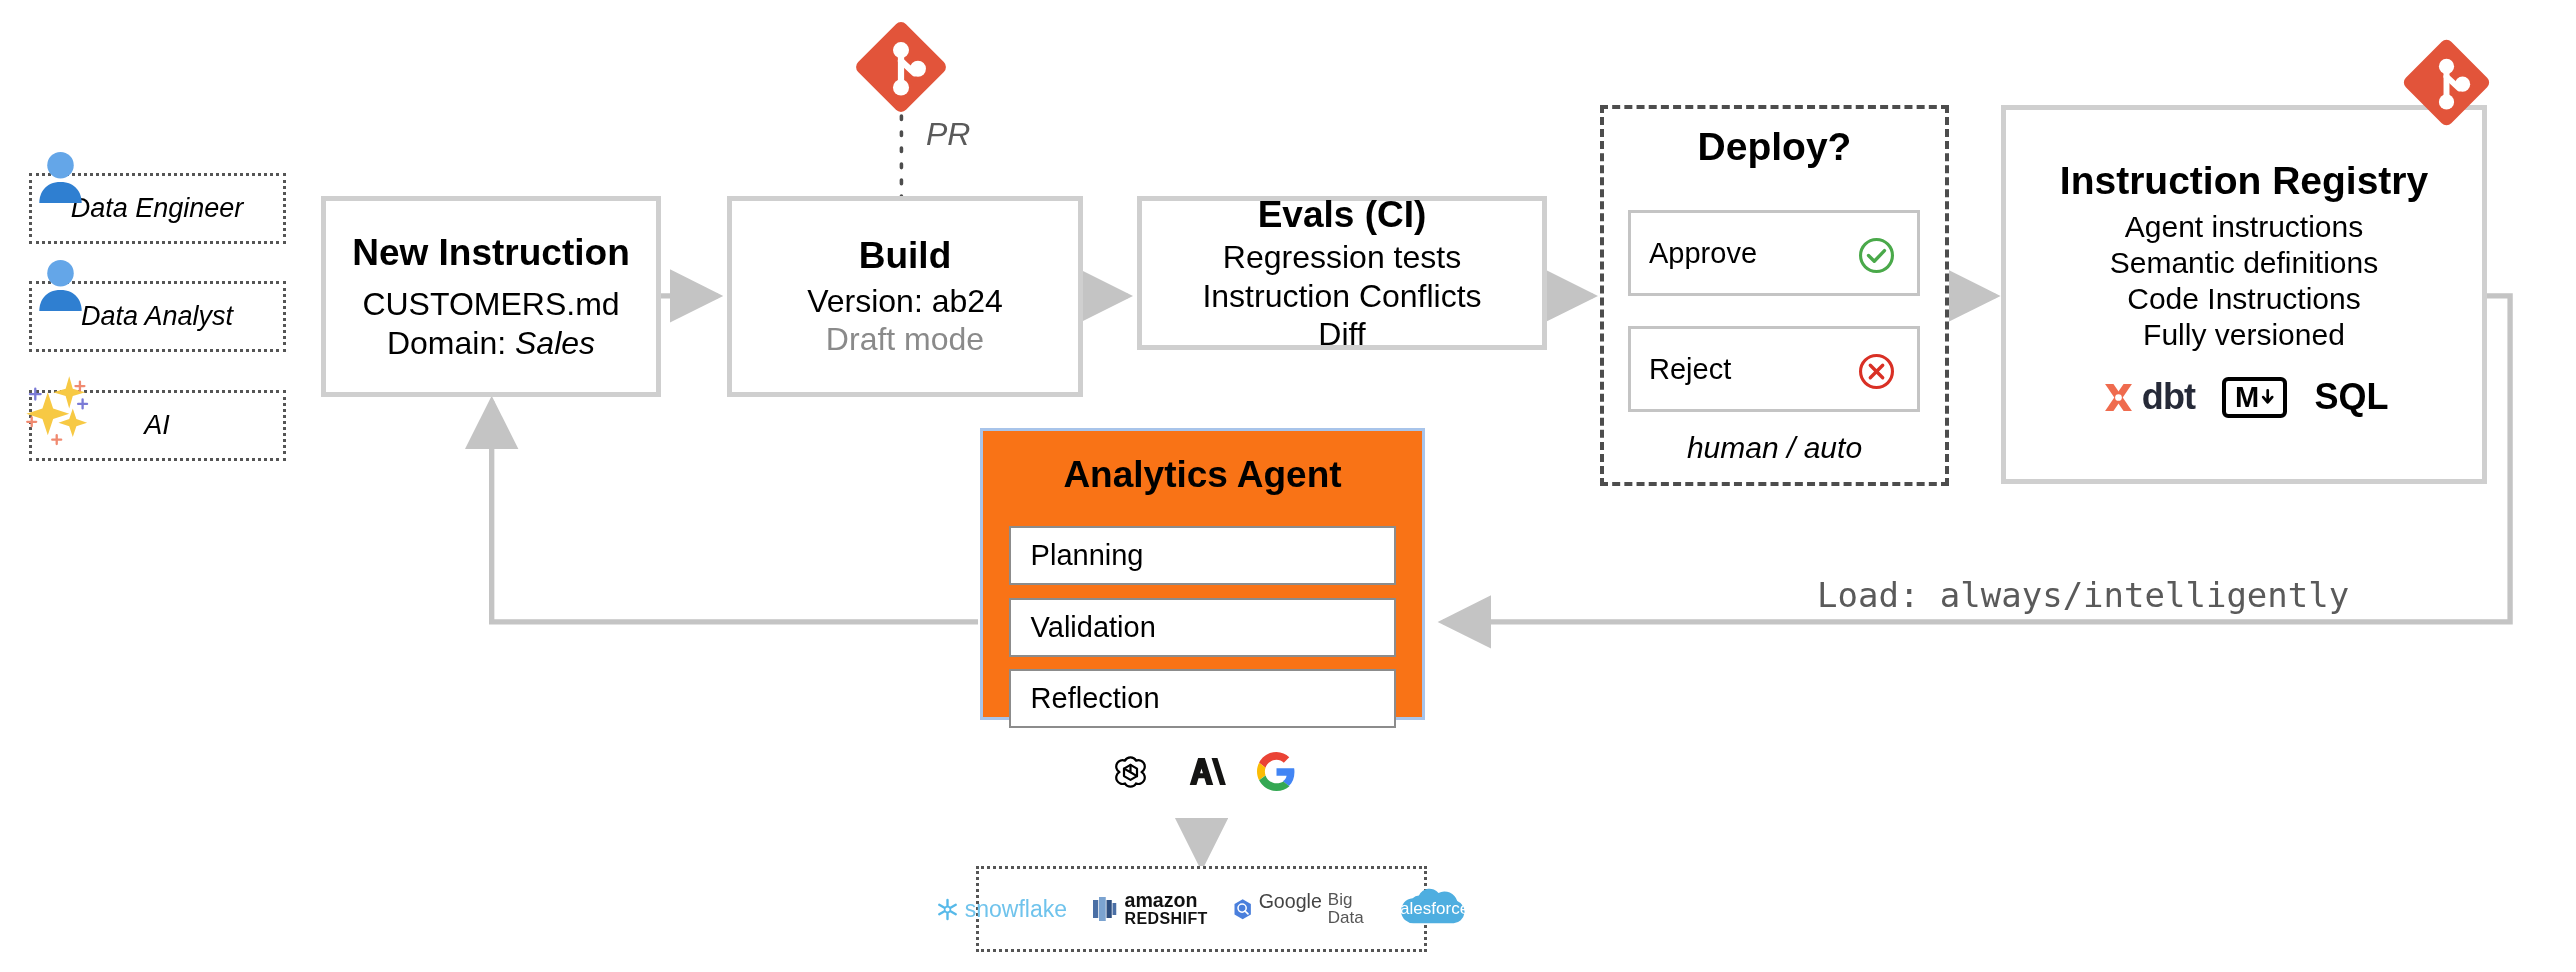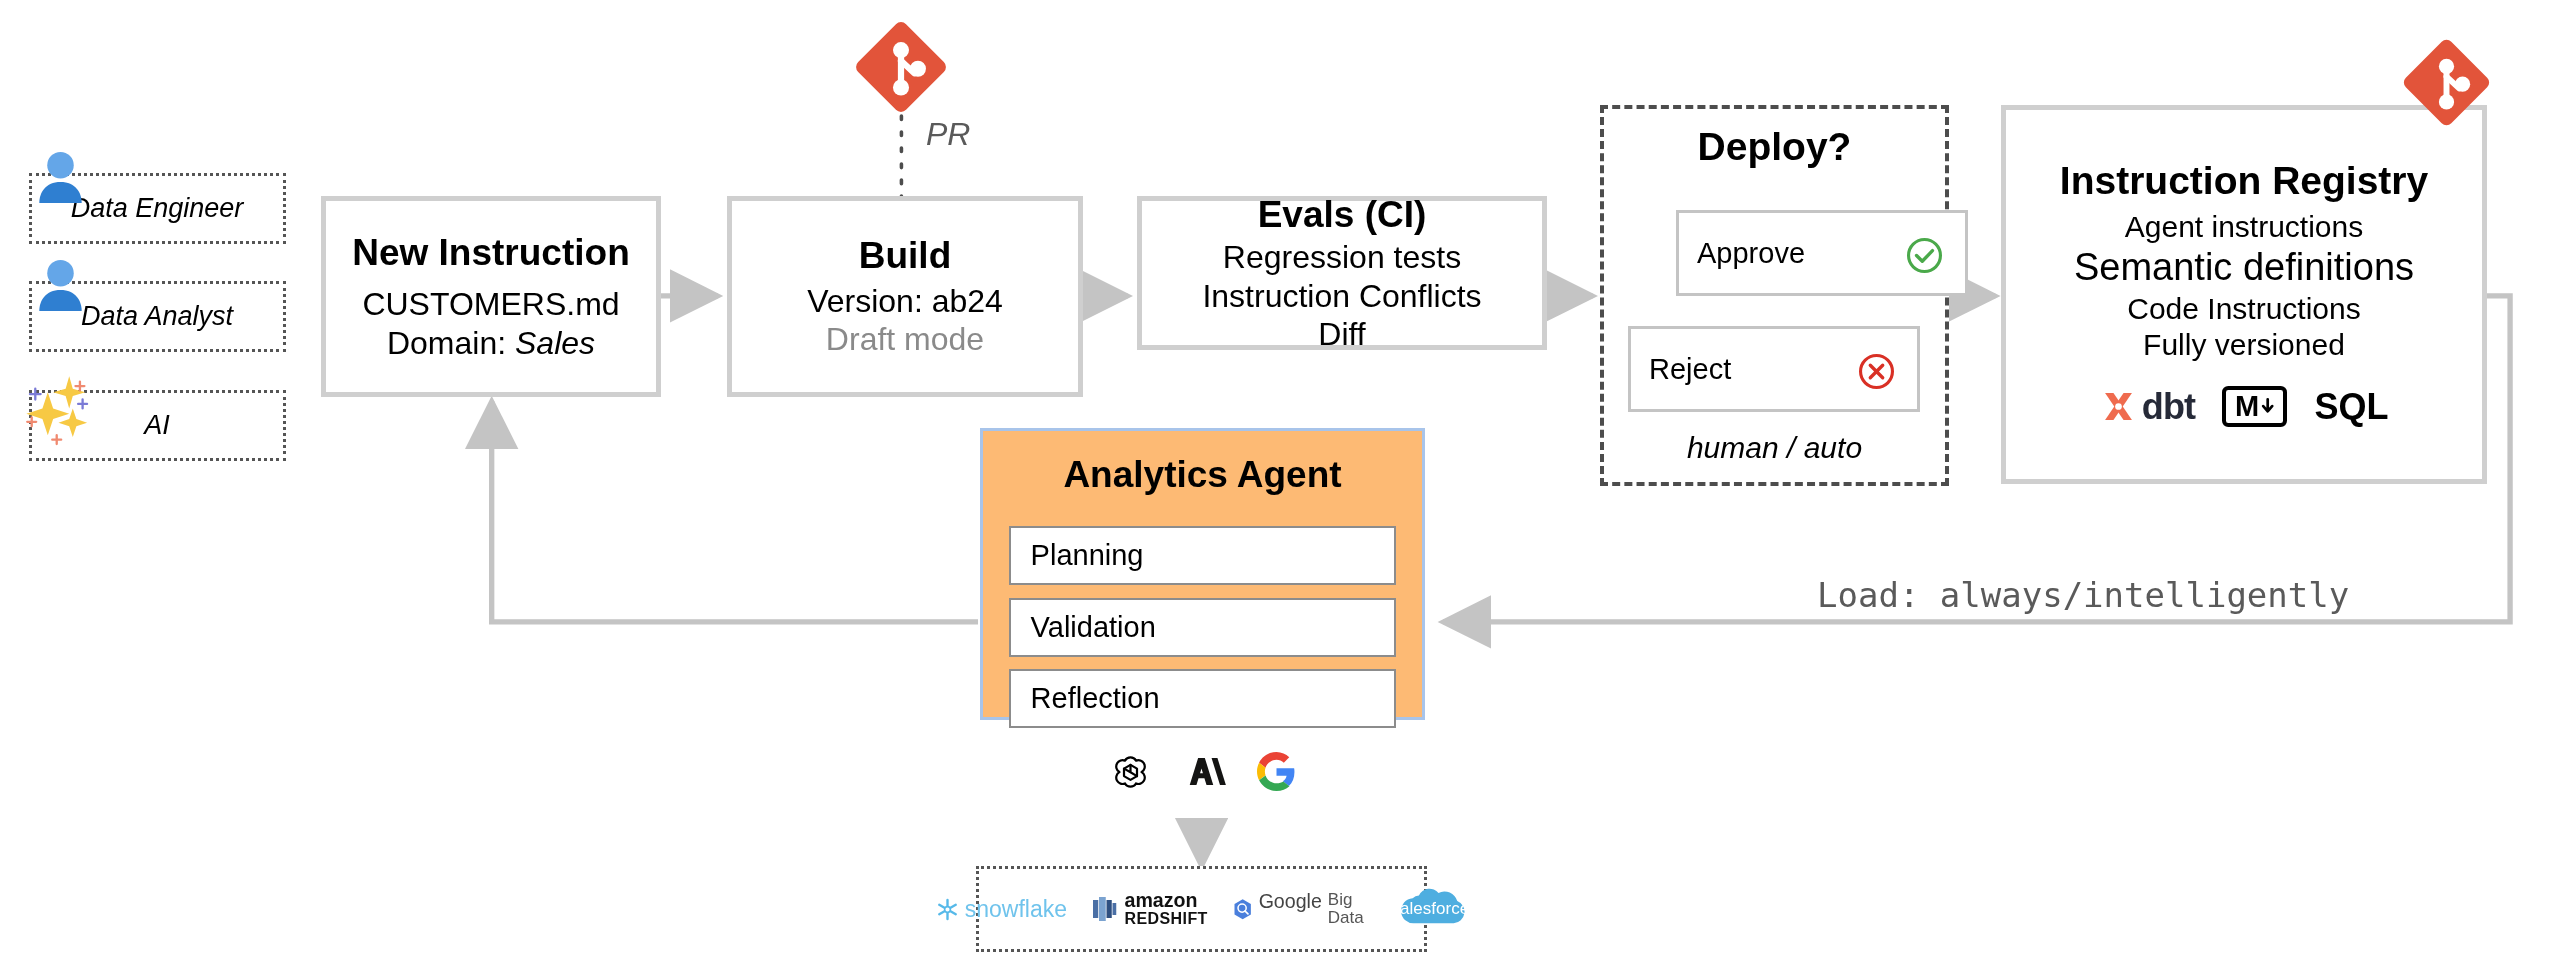--- a/index.html
+++ b/index.html
@@ -200,21 +200,21 @@
     <div class="box-title" style="font-size:37px; margin-bottom:1.8px;">Evals (CI)</div>
     <div class="box-line" style="font-size:32px;">Regression tests</div>
     <div class="box-line" style="font-size:32px;">Instruction Conflicts</div>
     <div class="box-line" style="font-size:32px;">Diff</div>
   </div>
 
   <div class="abs dashed-box" style="left:1600px; top:105px; width:349px; height:381px;">
   </div>
   <div class="abs" style="left:1600px; top:125px; width:349px; text-align:center; font-size:39px; font-weight:bold; color:#000;">Deploy?</div>
 
-  <div class="abs chip" style="left:1628px; top:210px; width:292px; height:86px;margin-left:48px;">
+  <div class="abs chip" style="left:1628px; top:210px; width:292px; height:86px;">
     <span class="chip-label">Approve</span>
     <span class="abs" style="right:21.4px; top:23px; width:39px; height:39px;">
       <svg viewBox="0 0 44 44" width="39" height="39">
         <circle cx="22" cy="22" r="18" fill="none" stroke="#4aa94a" stroke-width="3.5"></circle>
         <path d="M13 22 L19.5 28.5 L31 16.5" fill="none" stroke="#4aa94a" stroke-width="3.8" stroke-linecap="round" stroke-linejoin="round"></path>
       </svg>
     </span>
   </div>
 
   <div class="abs chip" style="left:1628px; top:326px; width:292px; height:86px;">
@@ -225,21 +225,21 @@
         <path d="M15 15 L29 29 M29 15 L15 29" fill="none" stroke="#d93025" stroke-width="3.8" stroke-linecap="round"></path>
       </svg>
     </span>
   </div>
 
   <div class="abs ital" style="left:1600px; top:431px; width:349px; text-align:center; font-size:30px; color:#000;">human / auto</div>
 
   <div class="abs solid-box" style="left:2001px; top:105px; width:486px; height:379px; justify-content:flex-start; padding-top:48px;">
     <div class="box-title" style="font-size:39px; margin-bottom:5.3px;">Instruction Registry</div>
     <div class="box-line" style="font-size:30px;">Agent instructions</div>
-    <div class="box-line" style="font-size:38px;text-align:center;">Semantic definitions</div>
+    <div class="box-line" style="font-size:30px;text-align:center;">Semantic definitions</div>
     <div class="box-line" style="font-size:30px;">Code Instructions</div>
     <div class="box-line" style="font-size:30px;">Fully versioned</div>
 
     <div class="logo-row" style="margin-top:23px; gap:27px;">
 
       <span style="display:flex; align-items:center; gap:5.3px;">
         <svg viewBox="0 0 44 44" width="37" height="37">
           <path d="M6 6 L16 6 L38 38 L28 38 Z" fill="#ef6b4e"></path>
           <path d="M38 6 L28 6 L6 38 L16 38 Z" fill="#ef6b4e"></path>
           <circle cx="22" cy="22" r="4" fill="#ffffff"></circle>
@@ -266,21 +266,21 @@
         <path d="M55 48 L70 62"></path>
       </g>
       <circle cx="55" cy="36" r="9" fill="#ffffff"></circle>
       <circle cx="55" cy="78" r="9" fill="#ffffff"></circle>
       <circle cx="74" cy="57" r="9" fill="#ffffff"></circle>
     </svg>
   </div>
 
   <div class="abs mono" style="left:1817px; top:575px; font-size:34px; letter-spacing:0px;">Load: always/intelligently</div>
 
-  <div class="abs" style="left:980px; top:428px; width:445px; height:292px; border:3.6px solid #a8c4ea; background:#fdba74; box-sizing:border-box;">
+  <div class="abs" style="left:980px; top:428px; width:445px; height:292px; border:3.6px solid #a8c4ea; background:#f97316; box-sizing:border-box;">
     <div style="text-align:center; font-size:37px; font-weight:bold; color:#000; margin-top:23px;">Analytics Agent</div>
 
     <div class="agent-chip" style="margin:30px auto 0 auto; width:387px; height:59px;">
       <span class="agent-chip-label">Planning</span>
     </div>
     <div class="agent-chip" style="margin:12.5px auto 0 auto; width:387px; height:59px;">
       <span class="agent-chip-label">Validation</span>
     </div>
     <div class="agent-chip" style="margin:12.5px auto 0 auto; width:387px; height:59px;">
       <span class="agent-chip-label">Reflection</span>

